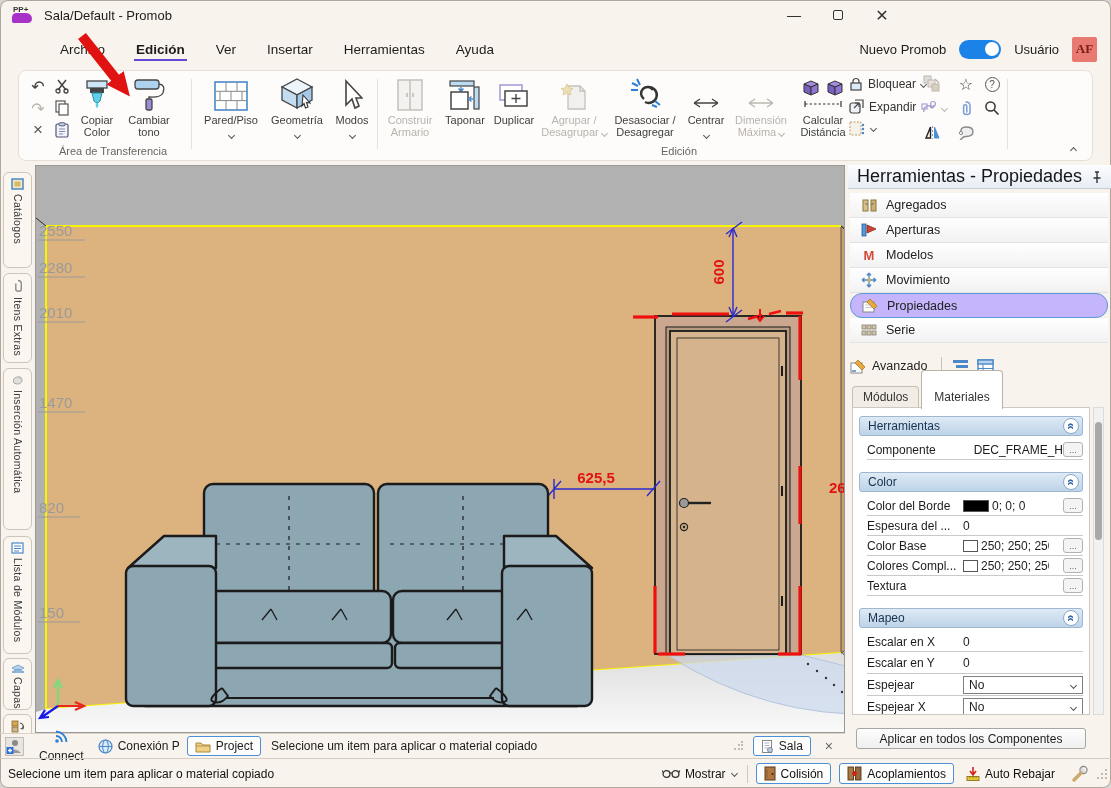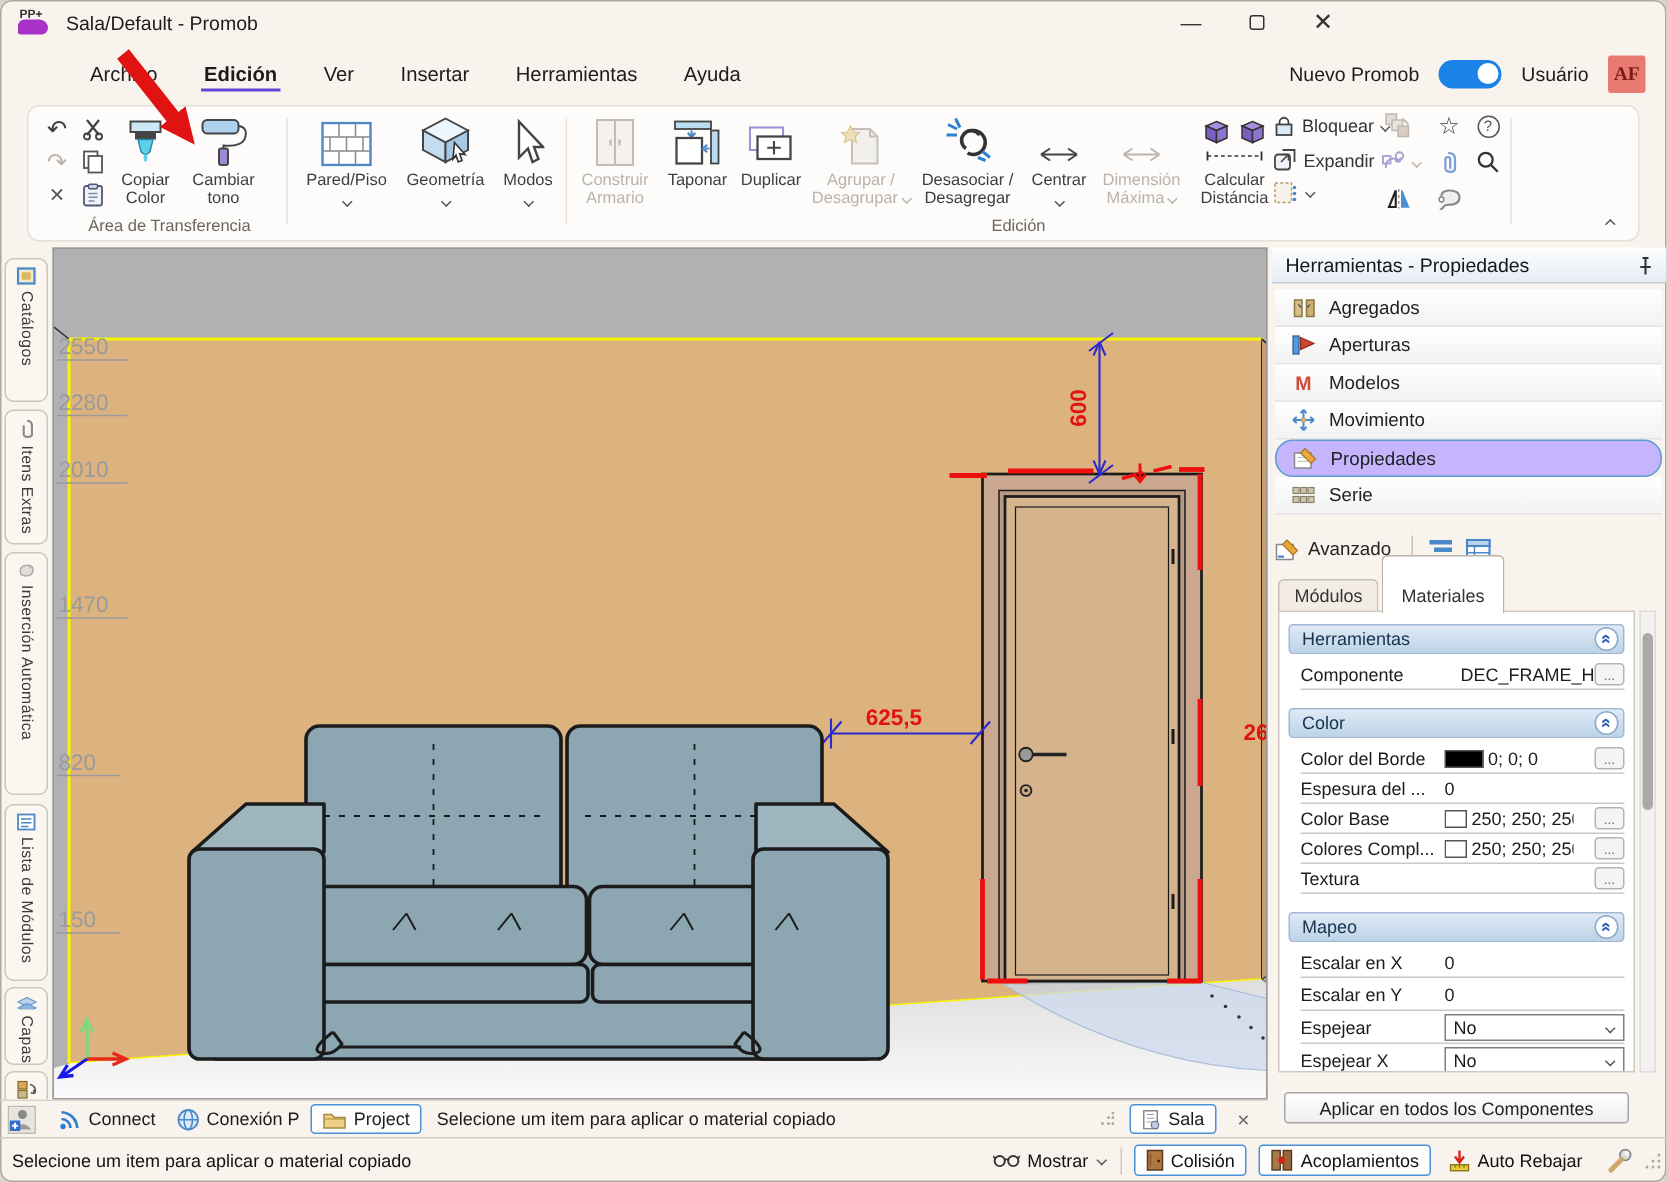--- a/index.html
+++ b/index.html
@@ -47,21 +47,21 @@
   
   .lsb{position:absolute;left:0;top:165px;width:35px;height:568px;overflow:hidden;}
   .ltab{position:absolute;left:3px;width:29px;border:1px solid #ccc5bc;border-radius:6px;background:#fbf6f0;
         display:flex;flex-direction:column;align-items:center;padding-top:5px;}
   .vtext{writing-mode:vertical-rl;font-size:10.5px;color:#3a3a3a;margin-top:4px;letter-spacing:.3px;}
   
   .canvas{position:absolute;left:35px;top:165px;width:810px;height:568px;background:#b1b1b1;border:1px solid #989898;}
   
   .rpanel{position:absolute;left:848px;top:165px;width:263px;height:590px;}
   .rp-head{position:absolute;left:0;top:0;width:263px;height:24px;background:linear-gradient(#fcfdfe,#e6edf4);
-           border-bottom:1px solid #c9cdd3;display:flex;align-items:center;font-size:13px;color:#15151a;padding-left:9px;}
+           border-bottom:1px solid #c9cdd3;display:flex;align-items:center;font-size:18px;color:#15151a;padding-left:9px;}
   .tool-row{position:absolute;left:2px;width:258px;height:25px;background:linear-gradient(#ffffff,#f2f2f2);
             border-bottom:1px solid #e3e3e3;display:flex;align-items:center;font-size:12.5px;color:#222;}
   .tool-row .ticn{width:18px;height:16px;margin:0 8px 0 10px;display:flex;align-items:center;justify-content:center;}
   .tool-row.sel{border:1px solid #5b9bd5;border-radius:12px;background:#c4b5fd;}
   .av-bar{position:absolute;left:2px;top:187px;width:258px;height:28px;display:flex;align-items:center;font-size:12.5px;color:#222;}
   .tabs{position:absolute;left:4px;top:218px;height:25px;display:flex;align-items:flex-end;font-size:12px;color:#333;}
   .tab{padding:3px 10px 4px 10px;border:1px solid #c6bfb6;border-bottom:none;border-radius:4px 4px 0 0;background:#f2ece5;margin-right:2px;}
   .tab.active{background:#fff;position:relative;z-index:3;padding:19px 12px 5px 12px;border-color:#b9b2a8;margin-bottom:-1px;}
   .content{position:absolute;left:4px;top:242px;width:238px;height:308px;background:#fff;border:1px solid #cfc8c0;overflow:hidden;}
   .sech{margin:8px 6px 0 6px;height:20px;border:1px solid #9fb8d2;border-radius:3px;
@@ -775,21 +775,21 @@
   </div>
 
   <div class="dock">
     <svg width="19" height="19" style="margin-left:5px;">
         <rect x="0.5" y="0.5" width="18" height="18" fill="#e8e4de" stroke="#b8b2aa" stroke-width="0.8"></rect>
         <circle cx="10" cy="6" r="3" fill="#8a8a8a"></circle>
         <path d="M4,16 q6,-7 12,0 z" fill="#9a9a9a"></path>
         <rect x="1.5" y="10" width="7" height="7" fill="#2d6fd0"></rect>
         <path d="M5,11.5 v4 M3,13.5 h4" stroke="#fff" stroke-width="1.3"></path>
       </svg>
-    <div class="dtab" style="margin-left:8px;">
+    <div class="dtab" style="margin-left:8px;flex-direction:column;">
       <svg width="15" height="15">
           <circle cx="3" cy="12" r="1.8" fill="#2d7fd4"></circle>
           <path d="M2,7 a6,6 0 0 1 6,6 M2,2.5 a11,11 0 0 1 10.5,10.5" fill="none" stroke="#2d7fd4" stroke-width="1.8"></path>
         </svg>
       <span>Connect</span>
     </div>
     <div class="dtab">
       <svg width="15" height="15">
           <circle cx="7.5" cy="7.5" r="6.5" fill="#dceaf8" stroke="#4a88c8" stroke-width="1.2"></circle>
           <ellipse cx="7.5" cy="7.5" rx="2.8" ry="6.5" fill="none" stroke="#4a88c8" stroke-width="1"></ellipse>

